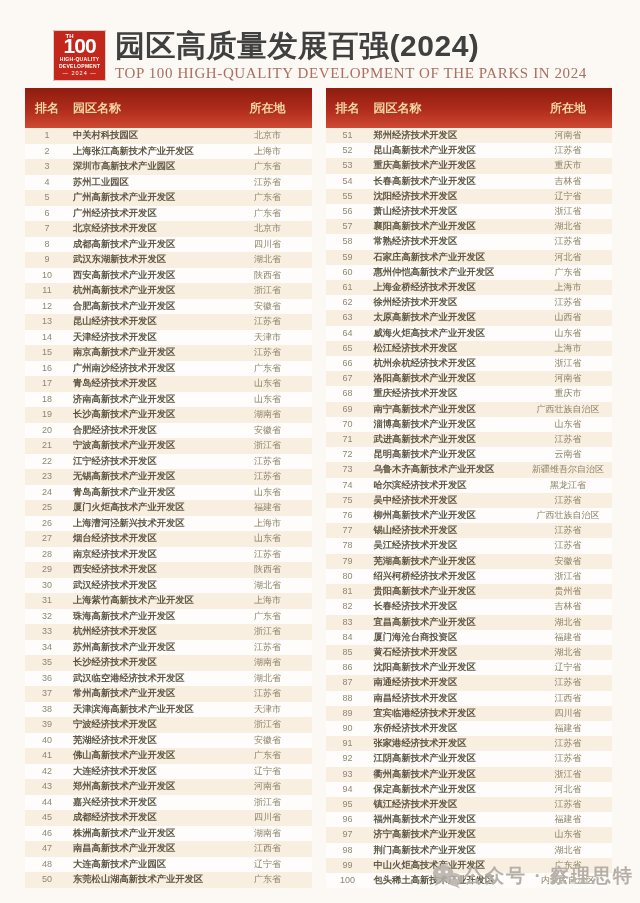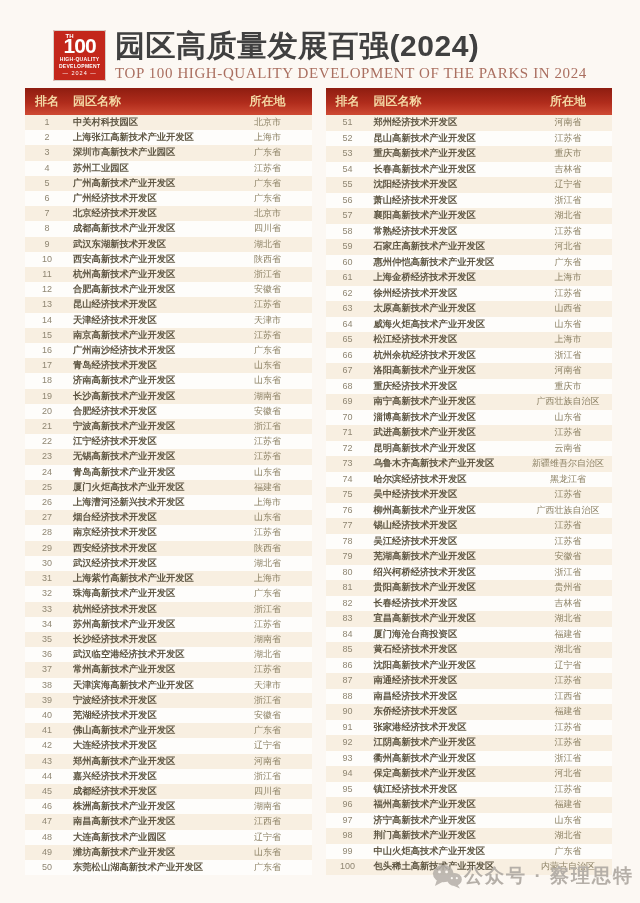--- a/index.html
+++ b/index.html
@@ -41,21 +41,21 @@
   .tables{
     position:absolute;top:88px;left:25px;width:587px;
     display:flex;gap:14px;
   }
   table{border-collapse:collapse;table-layout:fixed;flex:1 1 0;}
   col.c-rank{width:44px;}
   col.c-loc{width:88px;}
   thead th{
     background:linear-gradient(180deg,#8e1d10 0%,#b02c1c 55%,#cf4a33 100%);
     color:#f3d8a4;font-weight:bold;font-size:12px;
-    height:27px;padding:0;line-height:27px;white-space:nowrap;
+    height:40px;padding:0;line-height:27px;white-space:nowrap;
   }
   th.h-rank{text-align:center;}
   th.h-name{text-align:left;padding-left:4px;}
   th.h-loc{}
   tbody td{
     height:15.2px;padding:0;font-size:9px;line-height:15.2px;
     white-space:nowrap;overflow:hidden;
   }
   tbody tr:nth-child(odd){background:#f8efe1;}
   tbody tr:nth-child(even){background:#fefdfb;}
@@ -388,25 +388,20 @@
     <td class="name">南昌高新技术产业开发区</td>
     <td class="loc">江西省</td>
   </tr>
 
   <tr>
     <td class="rank">48</td>
     <td class="name">大连高新技术产业园区</td>
     <td class="loc">辽宁省</td>
   </tr>
 
-  <tr>
-    <td class="rank">49</td>
-    <td class="name">潍坊高新技术产业开发区</td>
-    <td class="loc">山东省</td>
-  </tr>
 
   <tr>
     <td class="rank">50</td>
     <td class="name">东莞松山湖高新技术产业开发区</td>
     <td class="loc">广东省</td>
   </tr>
 </tbody>
     </table>
 
     <table>
@@ -644,20 +639,25 @@
     <td class="name">南通经济技术开发区</td>
     <td class="loc">江苏省</td>
   </tr>
 
   <tr>
     <td class="rank">88</td>
     <td class="name">南昌经济技术开发区</td>
     <td class="loc">江西省</td>
   </tr>
 
+  <tr>
+    <td class="rank">89</td>
+    <td class="name">宜宾临港经济技术开发区</td>
+    <td class="loc">四川省</td>
+  </tr>
 
   <tr>
     <td class="rank">90</td>
     <td class="name">东侨经济技术开发区</td>
     <td class="loc">福建省</td>
   </tr>
 
   <tr>
     <td class="rank">91</td>
     <td class="name">张家港经济技术开发区</td>

